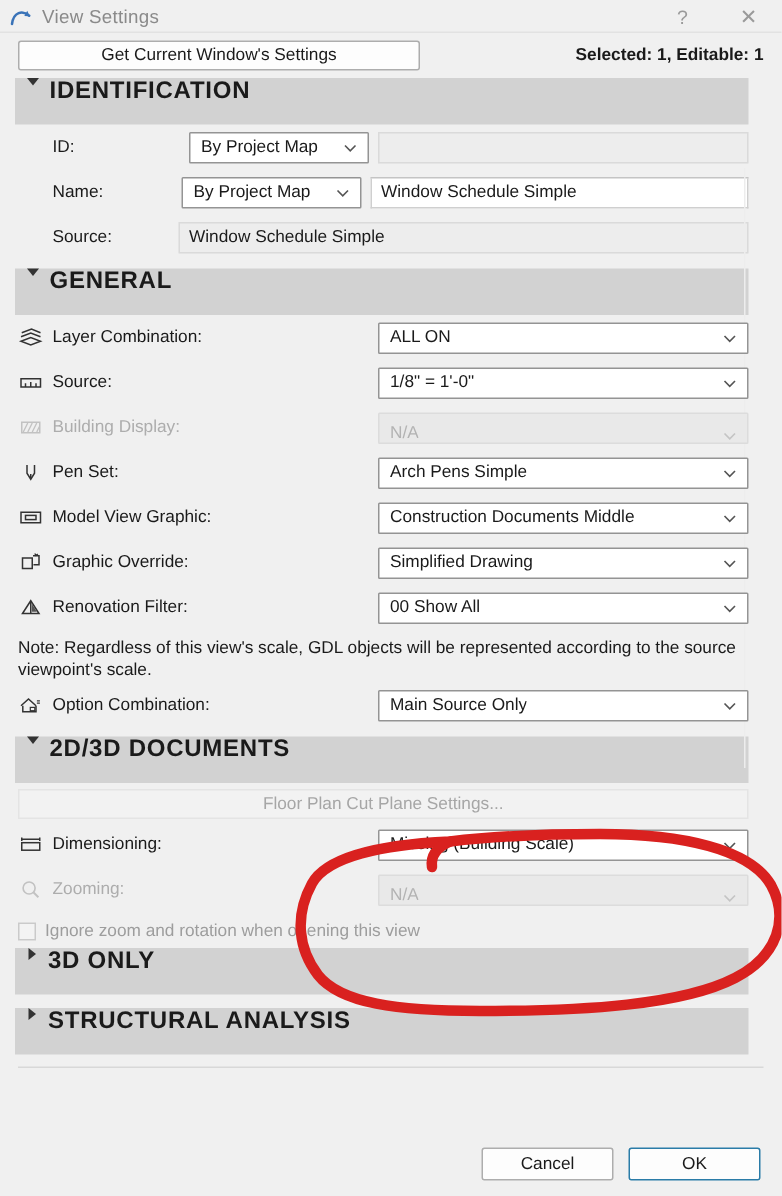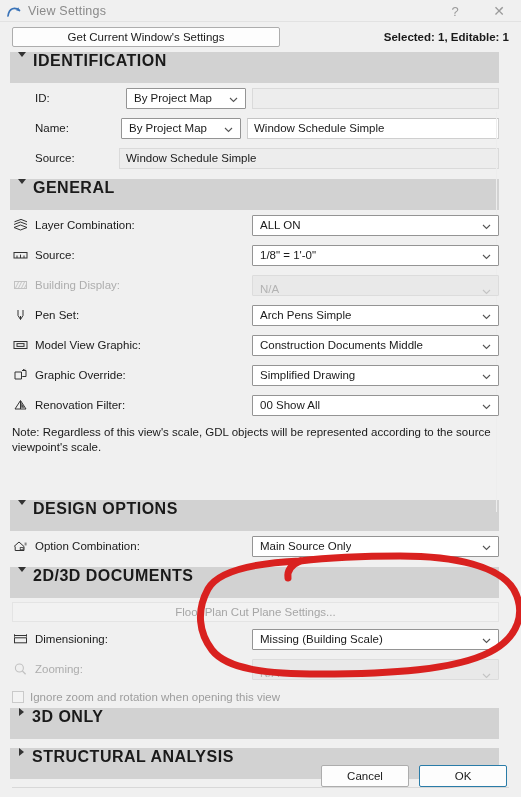--- a/index.html
+++ b/index.html
@@ -427,24 +427,20 @@
       <span class="chev">
         <svg viewBox="0 0 9 9" width="9" height="9">
             <path d="M1 3 L4.5 6.5 L8 3" fill="none" stroke="#555" stroke-width="1.1"></path>
           </svg>
       </span>
     </span>
   </div>
 
   <div class="note">Note: Regardless of this view's scale, GDL objects will be represented according to the source viewpoint's scale.</div>
 
-  <div class="section-head" style="margin-top:45px;">
-    <span class="tri"></span>
-    <span>DESIGN OPTIONS</span>
-  </div>
 
   <div class="row">
     <span class="icon">
       <svg viewBox="0 0 17 16" width="17" height="16">
         <path d="M2 8.5 L7 4 L12 8.5" fill="none" stroke="#333" stroke-width="1"></path>
         <path d="M3.2 8.5 L3.2 12.5 L12 12.5 L12 8.5" fill="none" stroke="#333" stroke-width="1"></path>
         <rect x="8.2" y="9.6" width="3" height="2.2" fill="none" stroke="#333" stroke-width="0.8"></rect>
         <path d="M12.6 5.2 L14.6 5.2 M12.6 6.8 L14.6 6.8" stroke="#333" stroke-width="0.8"></path>
       </svg>
     </span>

